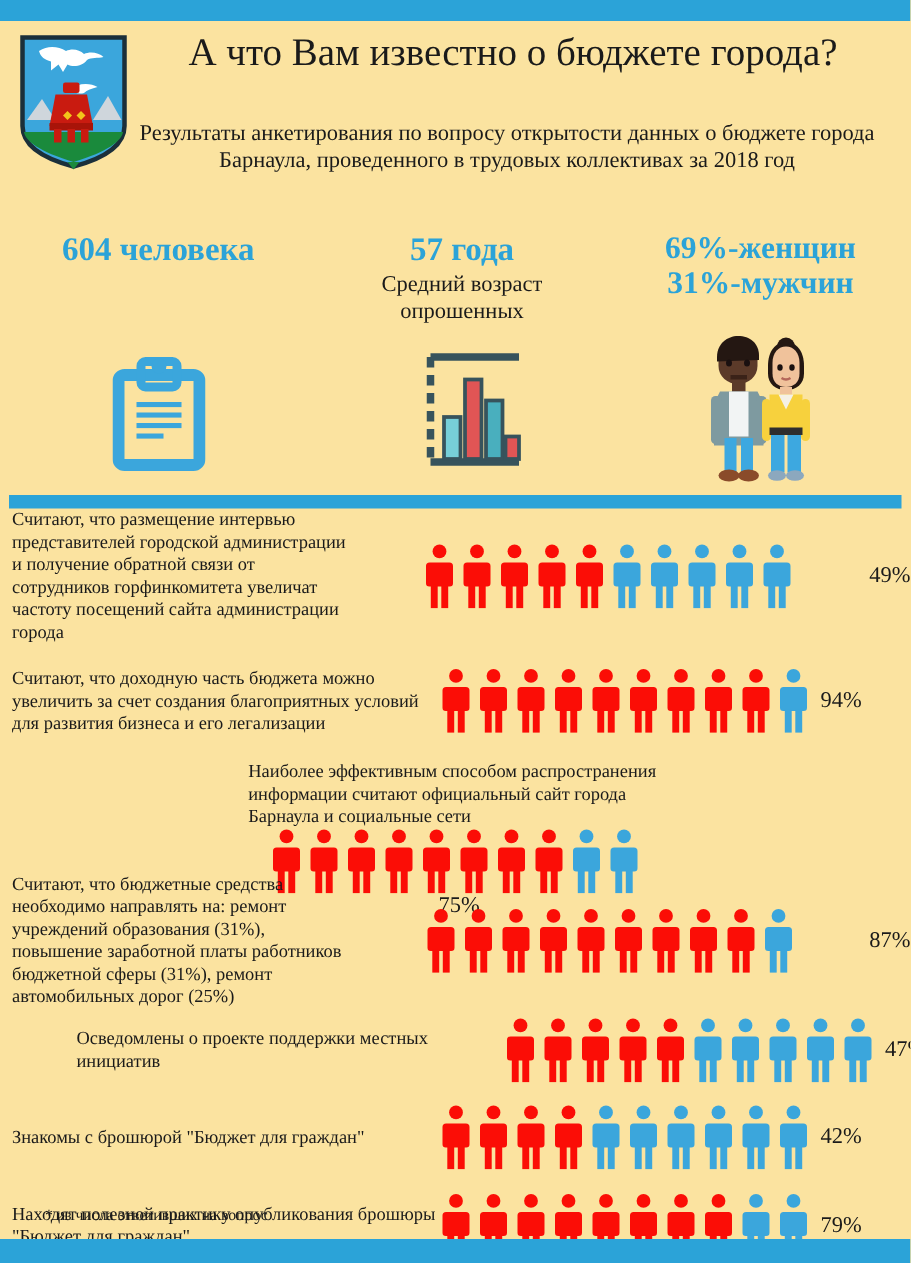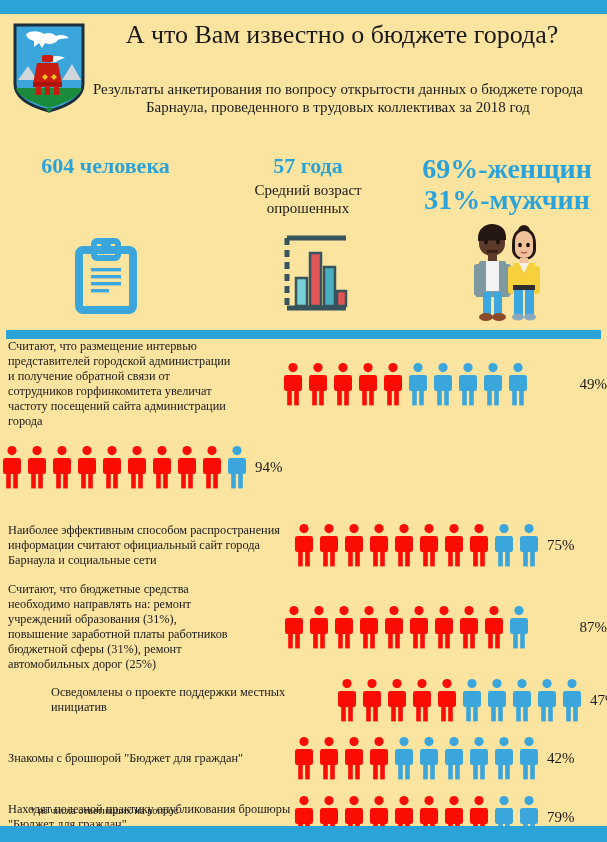--- a/index.html
+++ b/index.html
@@ -37,21 +37,21 @@
     color:#2BA3D8;font-weight:bold;font-size:22px;line-height:1.1;
     font-family:"Liberation Serif", serif;white-space:nowrap;
   }
   .stat .cap{
     color:#1a1a1a;font-size:15px;line-height:1.18;margin-top:4px;
     font-family:"Liberation Serif", serif;
   }
   #stat-1{left:8px;top:4px;width:195px;}
   #stat-2{left:218px;top:4px;width:180px;}
   #stat-3{left:412px;top:4px;width:190px;}
-  #stat-3 .big{font-size:28px;text-align:center;}
+  #stat-3 .big{font-size:21px;text-align:center;}
 
   .ico{position:absolute;}
   #icon-clipboard{left:75px;top:88px;}
   #icon-chart{left:282px;top:82px;}
   #icon-couple{left:452px;top:72px;}
 
   
   .divider{position:absolute;left:6px;top:330px;width:595px;height:9px;background:#2BA3D8;}
 
   
@@ -252,20 +252,21 @@
           <svg class="fig" viewBox="0 0 24 44">
             <circle cx="12" cy="5.6" r="4.6" fill="#3BA6DC"></circle>
             <path d="M5.4 13 h13.2 a2.4 2.4 0 0 1 2.4 2.4 v11.4 a2.2 2.2 0 0 1 -2.2 2.2 h-13.6 a2.2 2.2 0 0 1 -2.2 -2.2 v-11.4 a2.4 2.4 0 0 1 2.4 -2.4 Z" fill="#3BA6DC"></path>
             <rect x="6.2" y="28" width="4.6" height="15.4" fill="#3BA6DC"></rect>
             <rect x="13.2" y="28" width="4.6" height="15.4" fill="#3BA6DC"></rect>
           </svg>
         </div>
         <div class="row-pct">49%</div>
       </div>
       <div class="row" style="height: 80px;">
+        <div class="row-label">Считают, что доходную часть бюджета можно увеличить за счет создания благоприятных условий для развития бизнеса и его легализации</div>
         <div class="row-pict">
           <svg class="fig" viewBox="0 0 24 44">
             <circle cx="12" cy="5.6" r="4.6" fill="#FB0D06"></circle>
             <path d="M5.4 13 h13.2 a2.4 2.4 0 0 1 2.4 2.4 v11.4 a2.2 2.2 0 0 1 -2.2 2.2 h-13.6 a2.2 2.2 0 0 1 -2.2 -2.2 v-11.4 a2.4 2.4 0 0 1 2.4 -2.4 Z" fill="#FB0D06"></path>
             <rect x="6.2" y="28" width="4.6" height="15.4" fill="#FB0D06"></rect>
             <rect x="13.2" y="28" width="4.6" height="15.4" fill="#FB0D06"></rect>
           </svg>
           <svg class="fig" viewBox="0 0 24 44">
             <circle cx="12" cy="5.6" r="4.6" fill="#FB0D06"></circle>
             <path d="M5.4 13 h13.2 a2.4 2.4 0 0 1 2.4 2.4 v11.4 a2.2 2.2 0 0 1 -2.2 2.2 h-13.6 a2.2 2.2 0 0 1 -2.2 -2.2 v-11.4 a2.4 2.4 0 0 1 2.4 -2.4 Z" fill="#FB0D06"></path>
@@ -316,21 +317,21 @@
           </svg>
           <svg class="fig" viewBox="0 0 24 44">
             <circle cx="12" cy="5.6" r="4.6" fill="#3BA6DC"></circle>
             <path d="M5.4 13 h13.2 a2.4 2.4 0 0 1 2.4 2.4 v11.4 a2.2 2.2 0 0 1 -2.2 2.2 h-13.6 a2.2 2.2 0 0 1 -2.2 -2.2 v-11.4 a2.4 2.4 0 0 1 2.4 -2.4 Z" fill="#3BA6DC"></path>
             <rect x="6.2" y="28" width="4.6" height="15.4" fill="#3BA6DC"></rect>
             <rect x="13.2" y="28" width="4.6" height="15.4" fill="#3BA6DC"></rect>
           </svg>
         </div>
         <div class="row-pct">94%</div>
       </div>
-      <div class="row" style="height: 76px;">
+      <div class="row" style="height: 76px; flex-direction: column;">
         <div class="row-label">Наиболее эффективным способом распространения информации считают официальный сайт города Барнаула и социальные сети</div>
         <div class="row-pict">
           <svg class="fig" viewBox="0 0 24 44">
             <circle cx="12" cy="5.6" r="4.6" fill="#FB0D06"></circle>
             <path d="M5.4 13 h13.2 a2.4 2.4 0 0 1 2.4 2.4 v11.4 a2.2 2.2 0 0 1 -2.2 2.2 h-13.6 a2.2 2.2 0 0 1 -2.2 -2.2 v-11.4 a2.4 2.4 0 0 1 2.4 -2.4 Z" fill="#FB0D06"></path>
             <rect x="6.2" y="28" width="4.6" height="15.4" fill="#FB0D06"></rect>
             <rect x="13.2" y="28" width="4.6" height="15.4" fill="#FB0D06"></rect>
           </svg>
           <svg class="fig" viewBox="0 0 24 44">
             <circle cx="12" cy="5.6" r="4.6" fill="#FB0D06"></circle>

